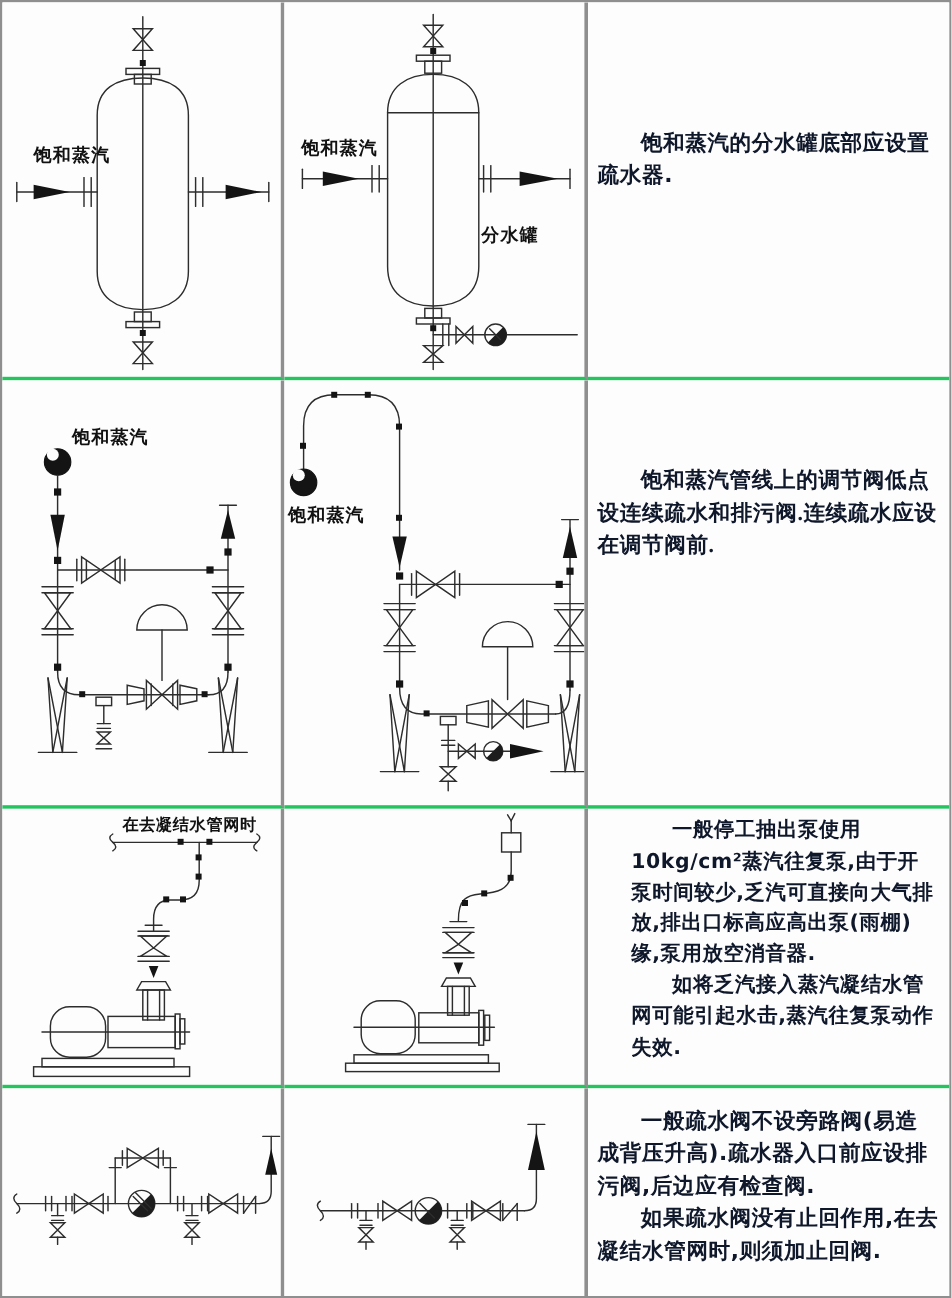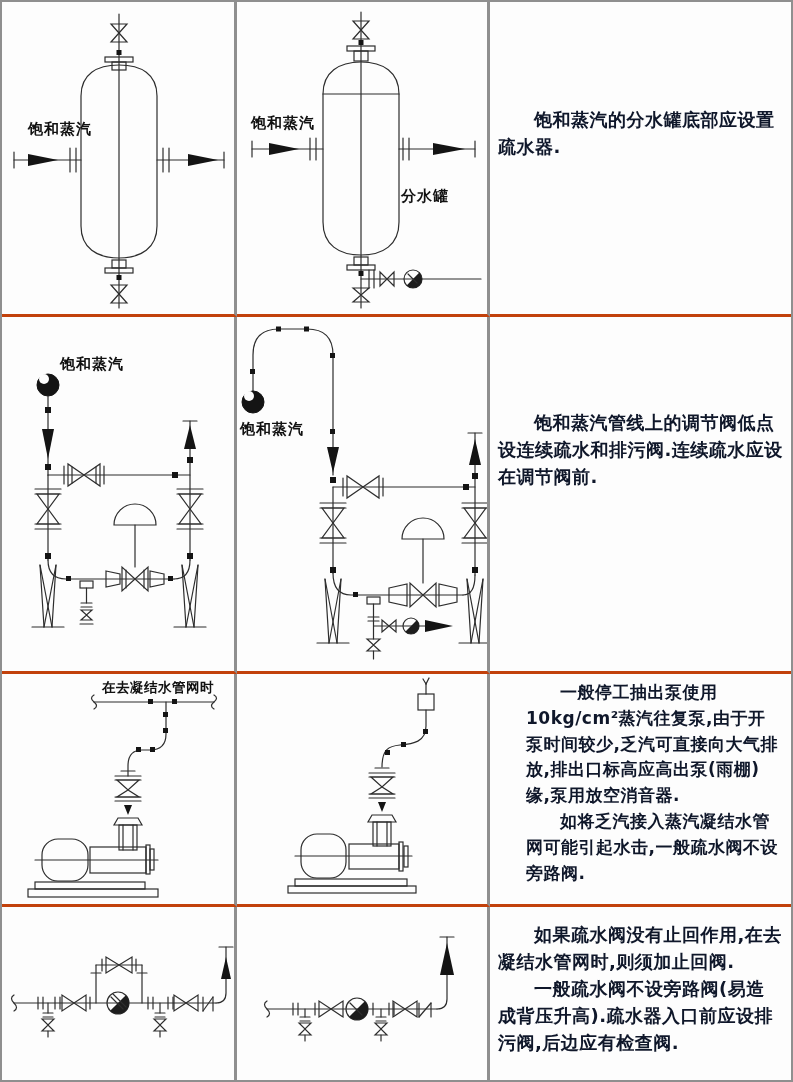--- a/index.html
+++ b/index.html
@@ -6,21 +6,21 @@
   body{font-family:"DejaVu Sans",sans-serif;}
   #sheet{
     width:793px;height:1082px;box-sizing:border-box;
     border:2px solid #8f8f8f;background:#fdfdfd;
     display:grid;
     grid-template-columns:235px 253px auto;
     grid-template-rows:315px 357px 233px auto;
   }
   .cell{
     position:relative;box-sizing:border-box;background:#fdfdfd;
-    border-right:3px solid #8f8f8f;border-bottom:3px solid #c2410c;
+    border-right:3px solid #8f8f8f;border-bottom:3px solid #22c55e;
     overflow:hidden;
   }
   .cell.lastcol{border-right:none;}
   .cell.lastrow{border-bottom:none;}
   svg{display:block;}
   .s{stroke:#2d2d2d;fill:none;stroke-width:1.2;stroke-linecap:round;}
   .f{fill:#141414;stroke:none;}
   .trapdark{fill:#1d1d1d;stroke:none;}
   .diag-label{
     position:absolute;color:#111;font-weight:bold;
@@ -28,21 +28,21 @@
   }
   .hdr-label{font-size:13.5px;letter-spacing:0.5px;}
   .note{
     color:#0f172a;font-weight:bold;letter-spacing:0.5px;
     padding:0 8px 0 8px;box-sizing:border-box;height:100%;
   }
   .note p{margin:0;text-indent:2em;line-height:1.5;}
   .fs18 p{font-size:18px;}
   .fs17 p{font-size:17px;line-height:1.52;}
   .pt-r1{padding-top:104px;}
-  .pt-r2{padding-top:92px;}
+  .pt-r2{padding-top:70px;font-family:Liberation Serif, serif;}
   .pt-r3{padding-top:6px;padding-left:36px;}
   .pt-r4{padding-top:14px;}
 </style>
 </head>
 <body>
 
 <div id="sheet">
 
   <div class="cell">
     <svg width="232" height="312" viewBox="0 0 232 312">
@@ -376,21 +376,21 @@
         <line class="s" x1="58" y1="182" x2="175" y2="182"></line>
         <rect class="s" x="58" y="205" width="112" height="7"></rect>
         <rect class="s" x="51" y="212" width="128" height="7"></rect>
       </g>
     </svg>
   </div>
 
   <div class="cell lastcol">
     <div class="note fs17 pt-r3">
       <p>一般停工抽出泵使用10kg/cm²蒸汽往复泵,由于开泵时间较少,乏汽可直接向大气排放,排出口标高应高出泵(雨棚)缘,泵用放空消音器.</p>
-      <p>如将乏汽接入蒸汽凝结水管网可能引起水击,一般疏水阀不设旁路阀.</p>
+      <p>如将乏汽接入蒸汽凝结水管网可能引起水击,蒸汽往复泵动作失效.</p>
     </div>
   </div>
 
   <div class="cell lastrow">
     <svg width="232" height="170" viewBox="0 0 232 170">
       <line class="s" x1="12" y1="96" x2="214" y2="96"></line>
       <path class="s" d="M12,88 q-5,3 0,8 q5,5 0,8"></path>
       <line class="s" x1="36" y1="90" x2="36" y2="102"></line>
       <line class="s" x1="41" y1="90" x2="41" y2="102"></line>
       <g>
@@ -484,18 +484,18 @@
       <g>
         <path class="s" d="M200,102 Q210,102 210,92 L210,30"></path>
         <polygon class="f" points="203,68 217,68 210,36"></polygon>
         <line class="s" x1="203" y1="30" x2="217" y2="30"></line>
       </g>
     </svg>
   </div>
 
   <div class="cell lastcol lastrow">
     <div class="note fs18 pt-r4">
+      <p>一般疏水阀不设旁路阀(易造成背压升高).疏水器入口前应设排污阀,后边应有检查阀.</p>
       <p>如果疏水阀没有止回作用,在去凝结水管网时,则须加止回阀.</p>
-      <p>一般疏水阀不设旁路阀(易造成背压升高).疏水器入口前应设排污阀,后边应有检查阀.</p>
     </div>
   </div>
 
 </div>
 
 </body></html>

